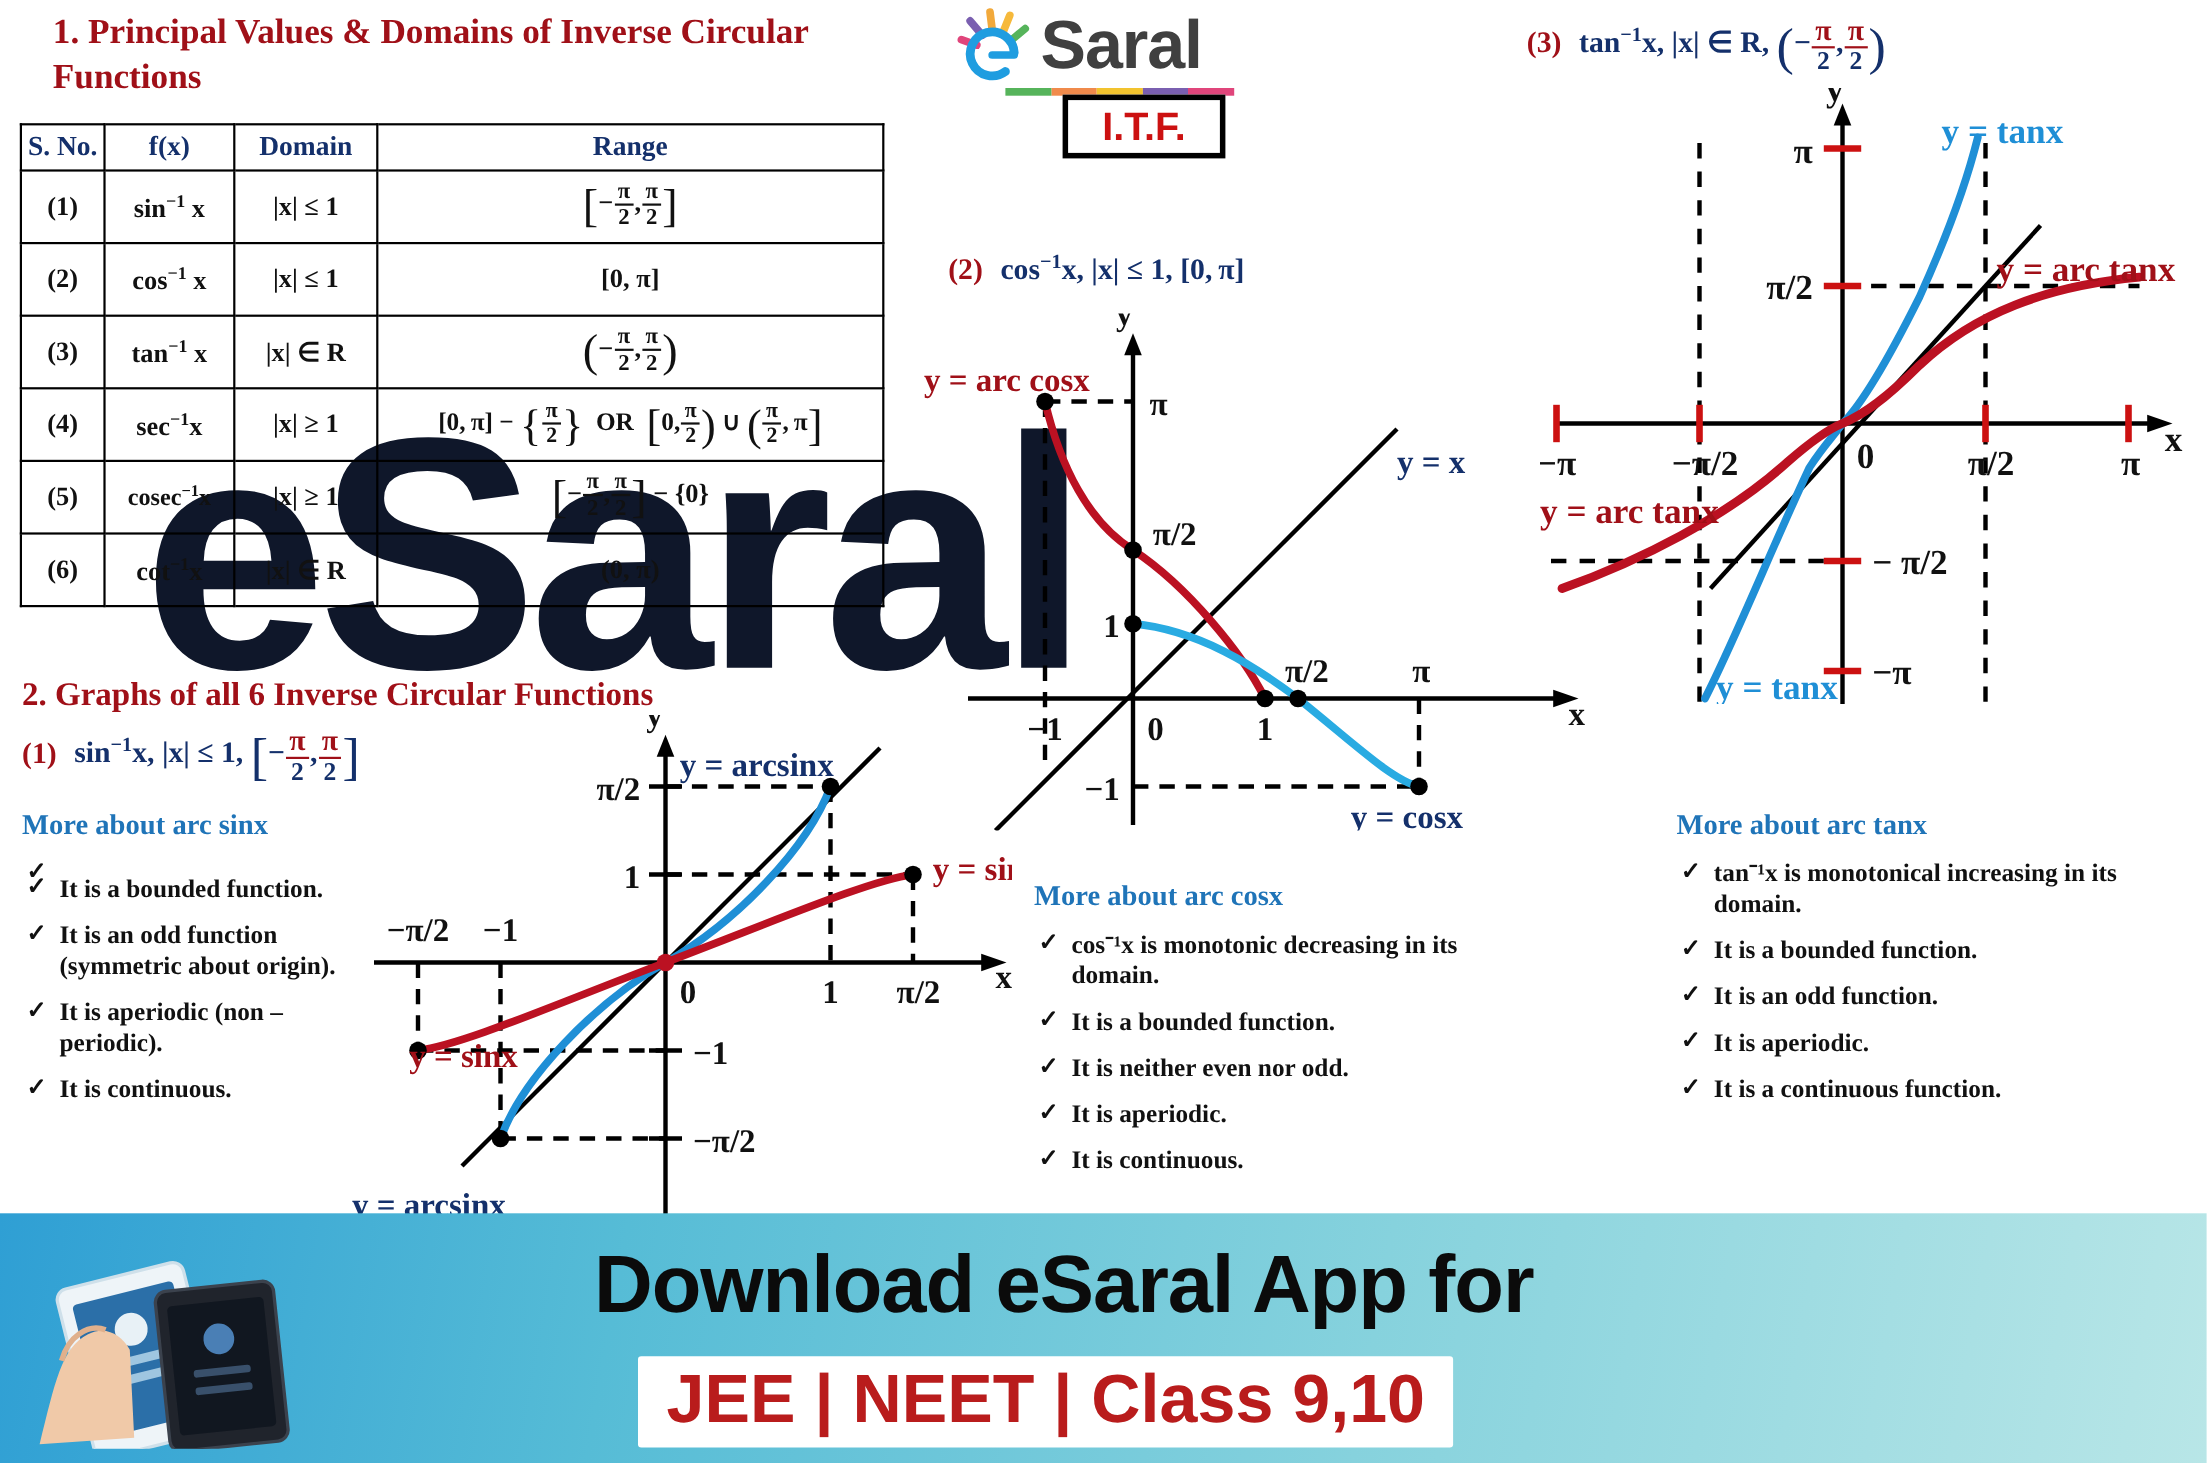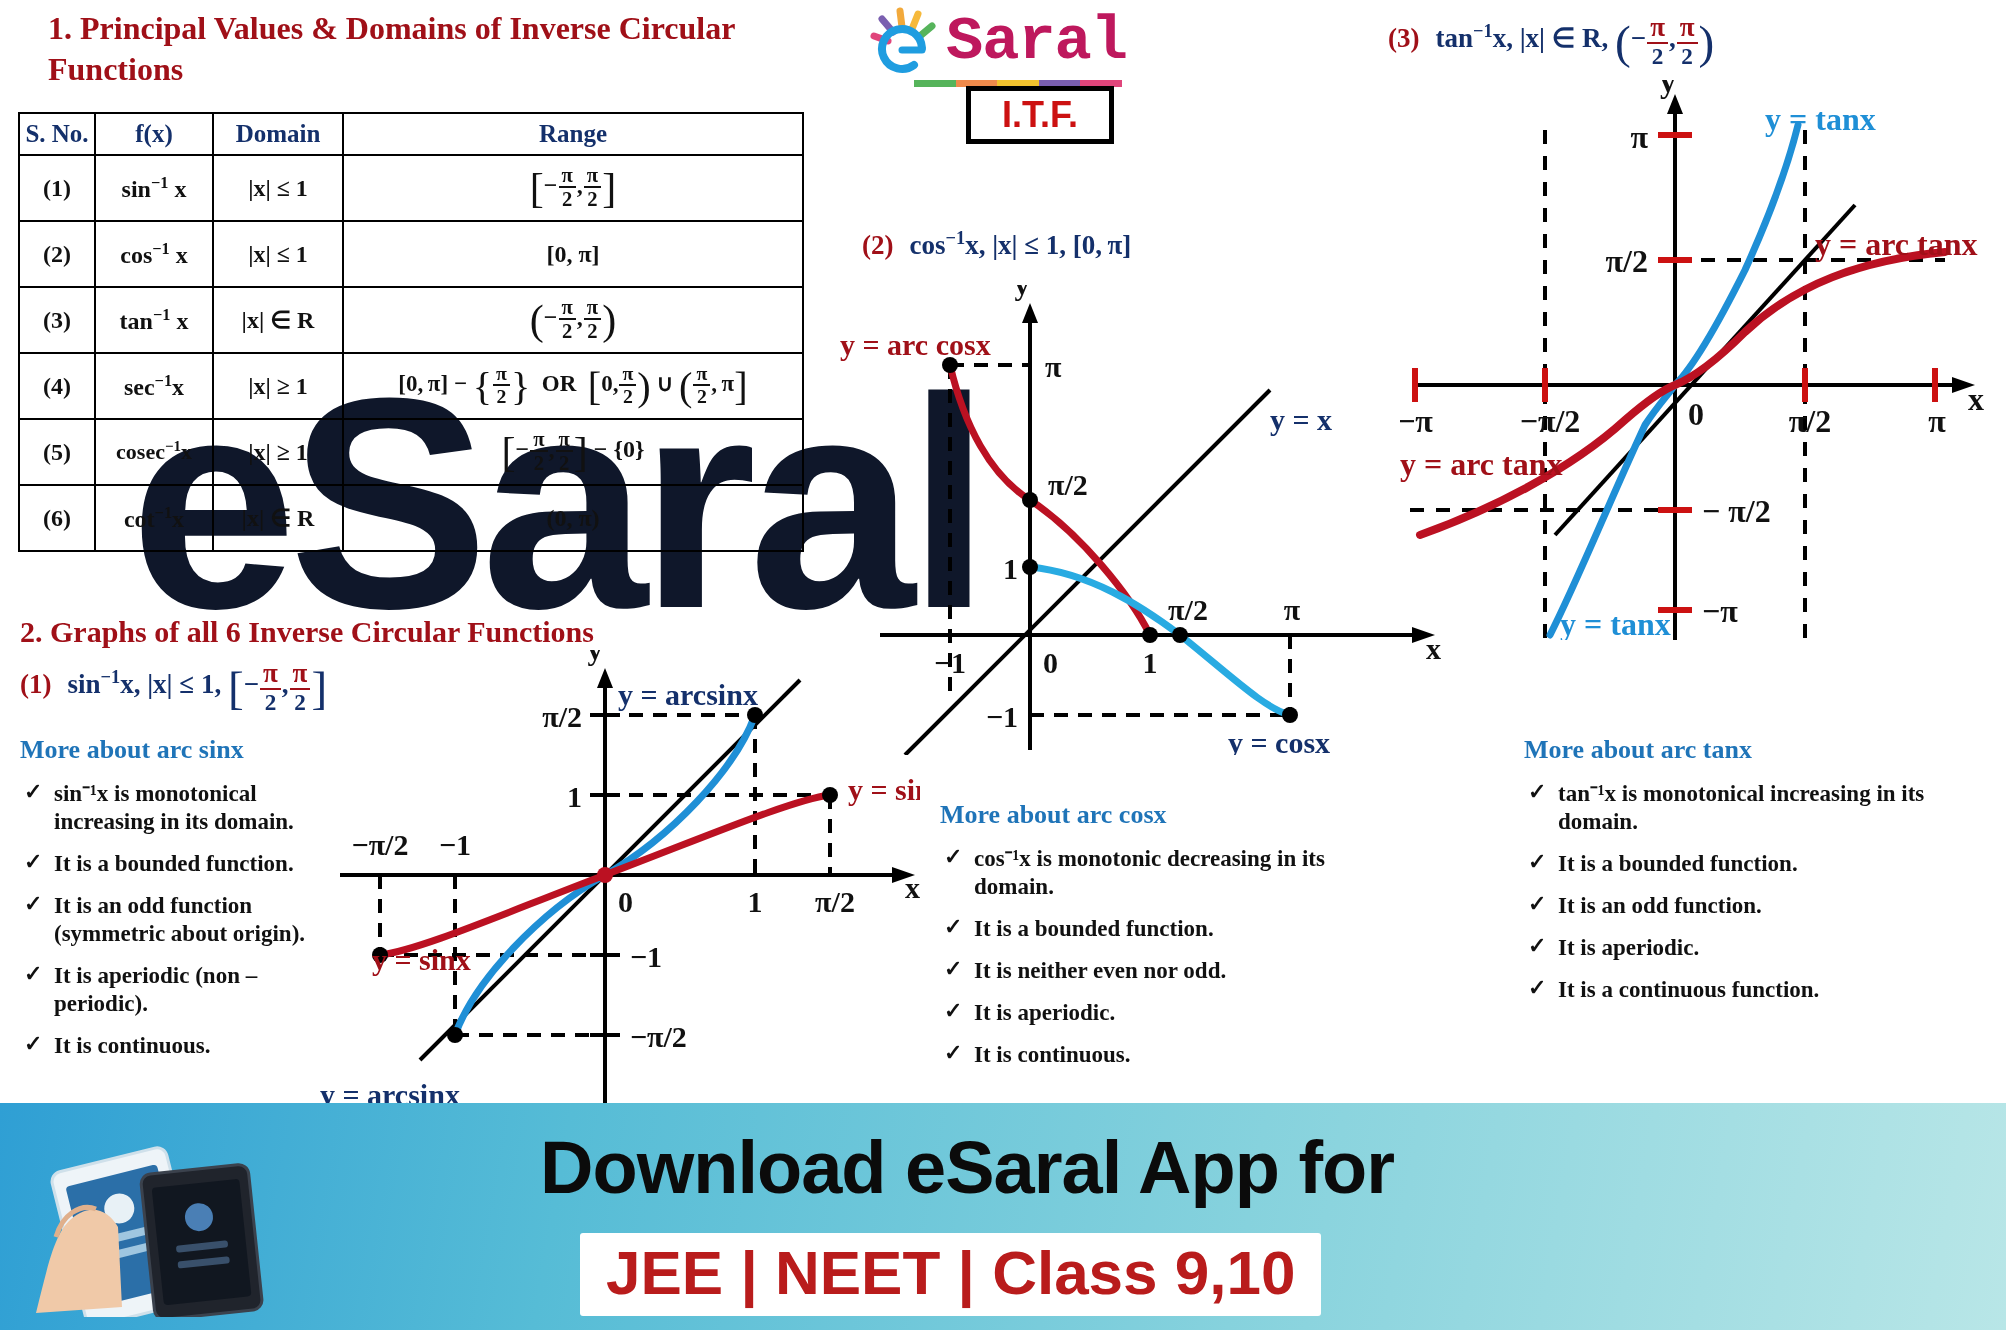--- a/index.html
+++ b/index.html
@@ -62,22 +62,22 @@
     font-size:0.86em;
   }
   .frac .num { border-bottom:2px solid currentColor; padding:0 3px 1px; }
   .frac .den { padding:1px 3px 0; }
   .big-br { font-size:1.75em; font-weight:400; vertical-align:-0.22em; display:inline-block; }
 
   
   .logo { position:absolute; left:862px; top:6px; z-index:6; }
   .logo-row { display:flex; align-items:center; }
   .logo-text {
-    font-family:Liberation Mono, monospace;
-    font-size:62px; font-weight:700; color:#be185d;
+    font-family:Liberation Sans, sans-serif;
+    font-size:62px; font-weight:700; color:#404040;
     letter-spacing:-1px; line-height:1;
   }
   .logo-bar { display:flex; height:7px; width:208px; margin-left:52px; margin-top:2px; }
   .logo-bar i { flex:1; display:block; }
 
   .itf-box {
     position:absolute; left:966px; top:86px;
     width:148px; height:58px;
     border:5px solid #000; background:#fff;
     display:flex; align-items:center; justify-content:center;
@@ -285,21 +285,21 @@
           <span class="den">2</span>
         </span>,<span class="frac">
           <span class="num">π</span>
           <span class="den">2</span>
         </span><span class="big-br">]</span>
     </span>
   </div>
 
   <div class="more-title" style="left:20px; top:735px;">More about arc sinx</div>
   <ul class="facts" style="left:24px; top:780px; width:300px;">
-    <li><span class="tick">✓</span><span>sin⁻¹x is monotonical increasing in its domain.</span></li>
+    <li><span class="tick">✓</span></li>
     <li><span class="tick">✓</span><span>It is a bounded function.</span></li>
     <li><span class="tick">✓</span><span>It is an odd function (symmetric about origin).</span></li>
     <li><span class="tick">✓</span><span>It is aperiodic (non – periodic).</span></li>
     <li><span class="tick">✓</span><span>It is continuous.</span></li>
   </ul>
 
   <svg class="graph" style="left:300px; top:650px;" width="620" height="470" viewBox="0 0 620 470">
 
     <g stroke="#000" stroke-width="4">
       <line x1="40" y1="225" x2="600" y2="225"></line>

